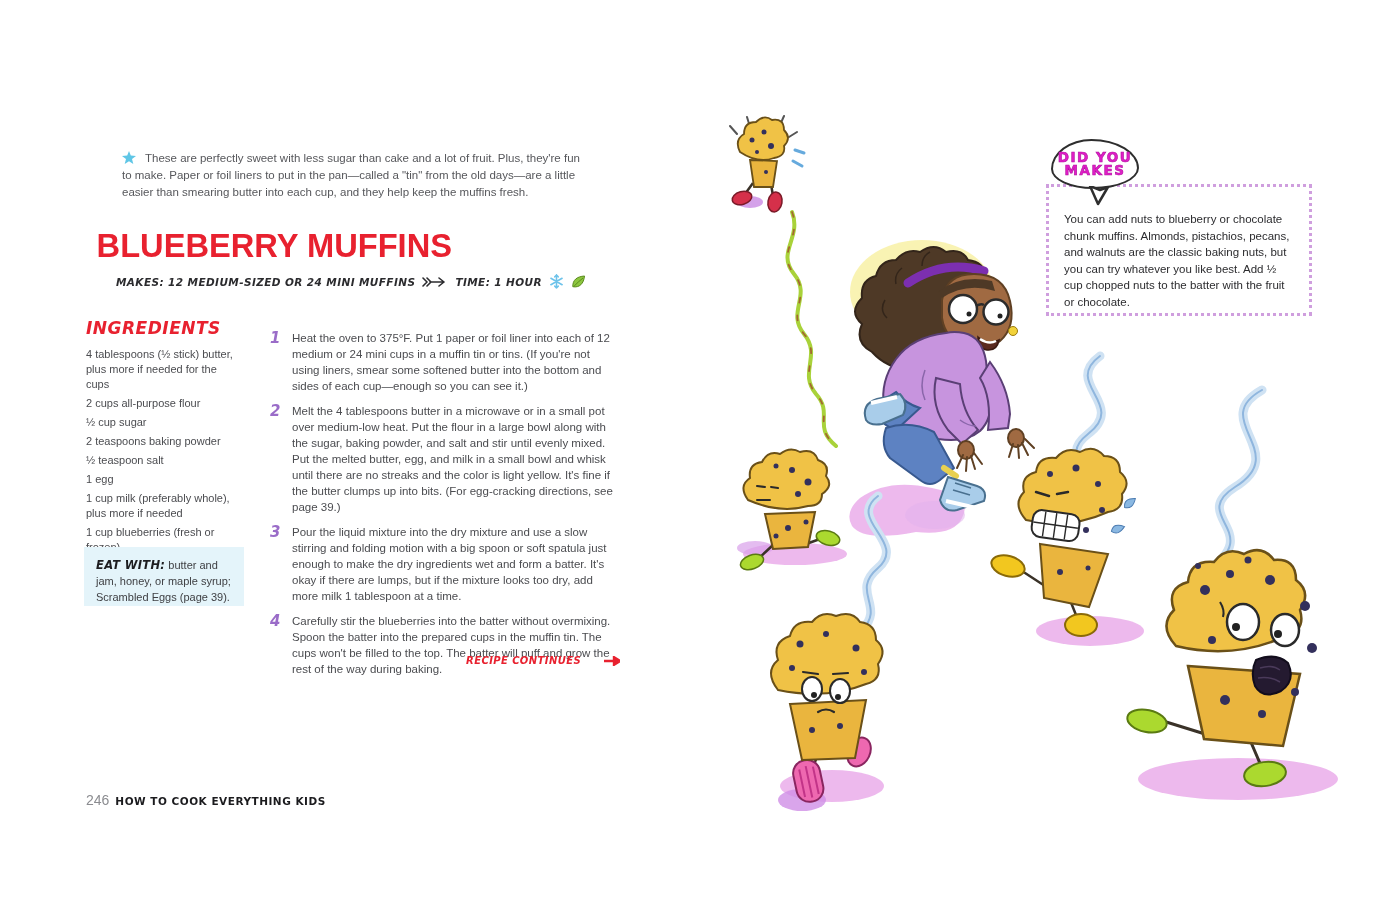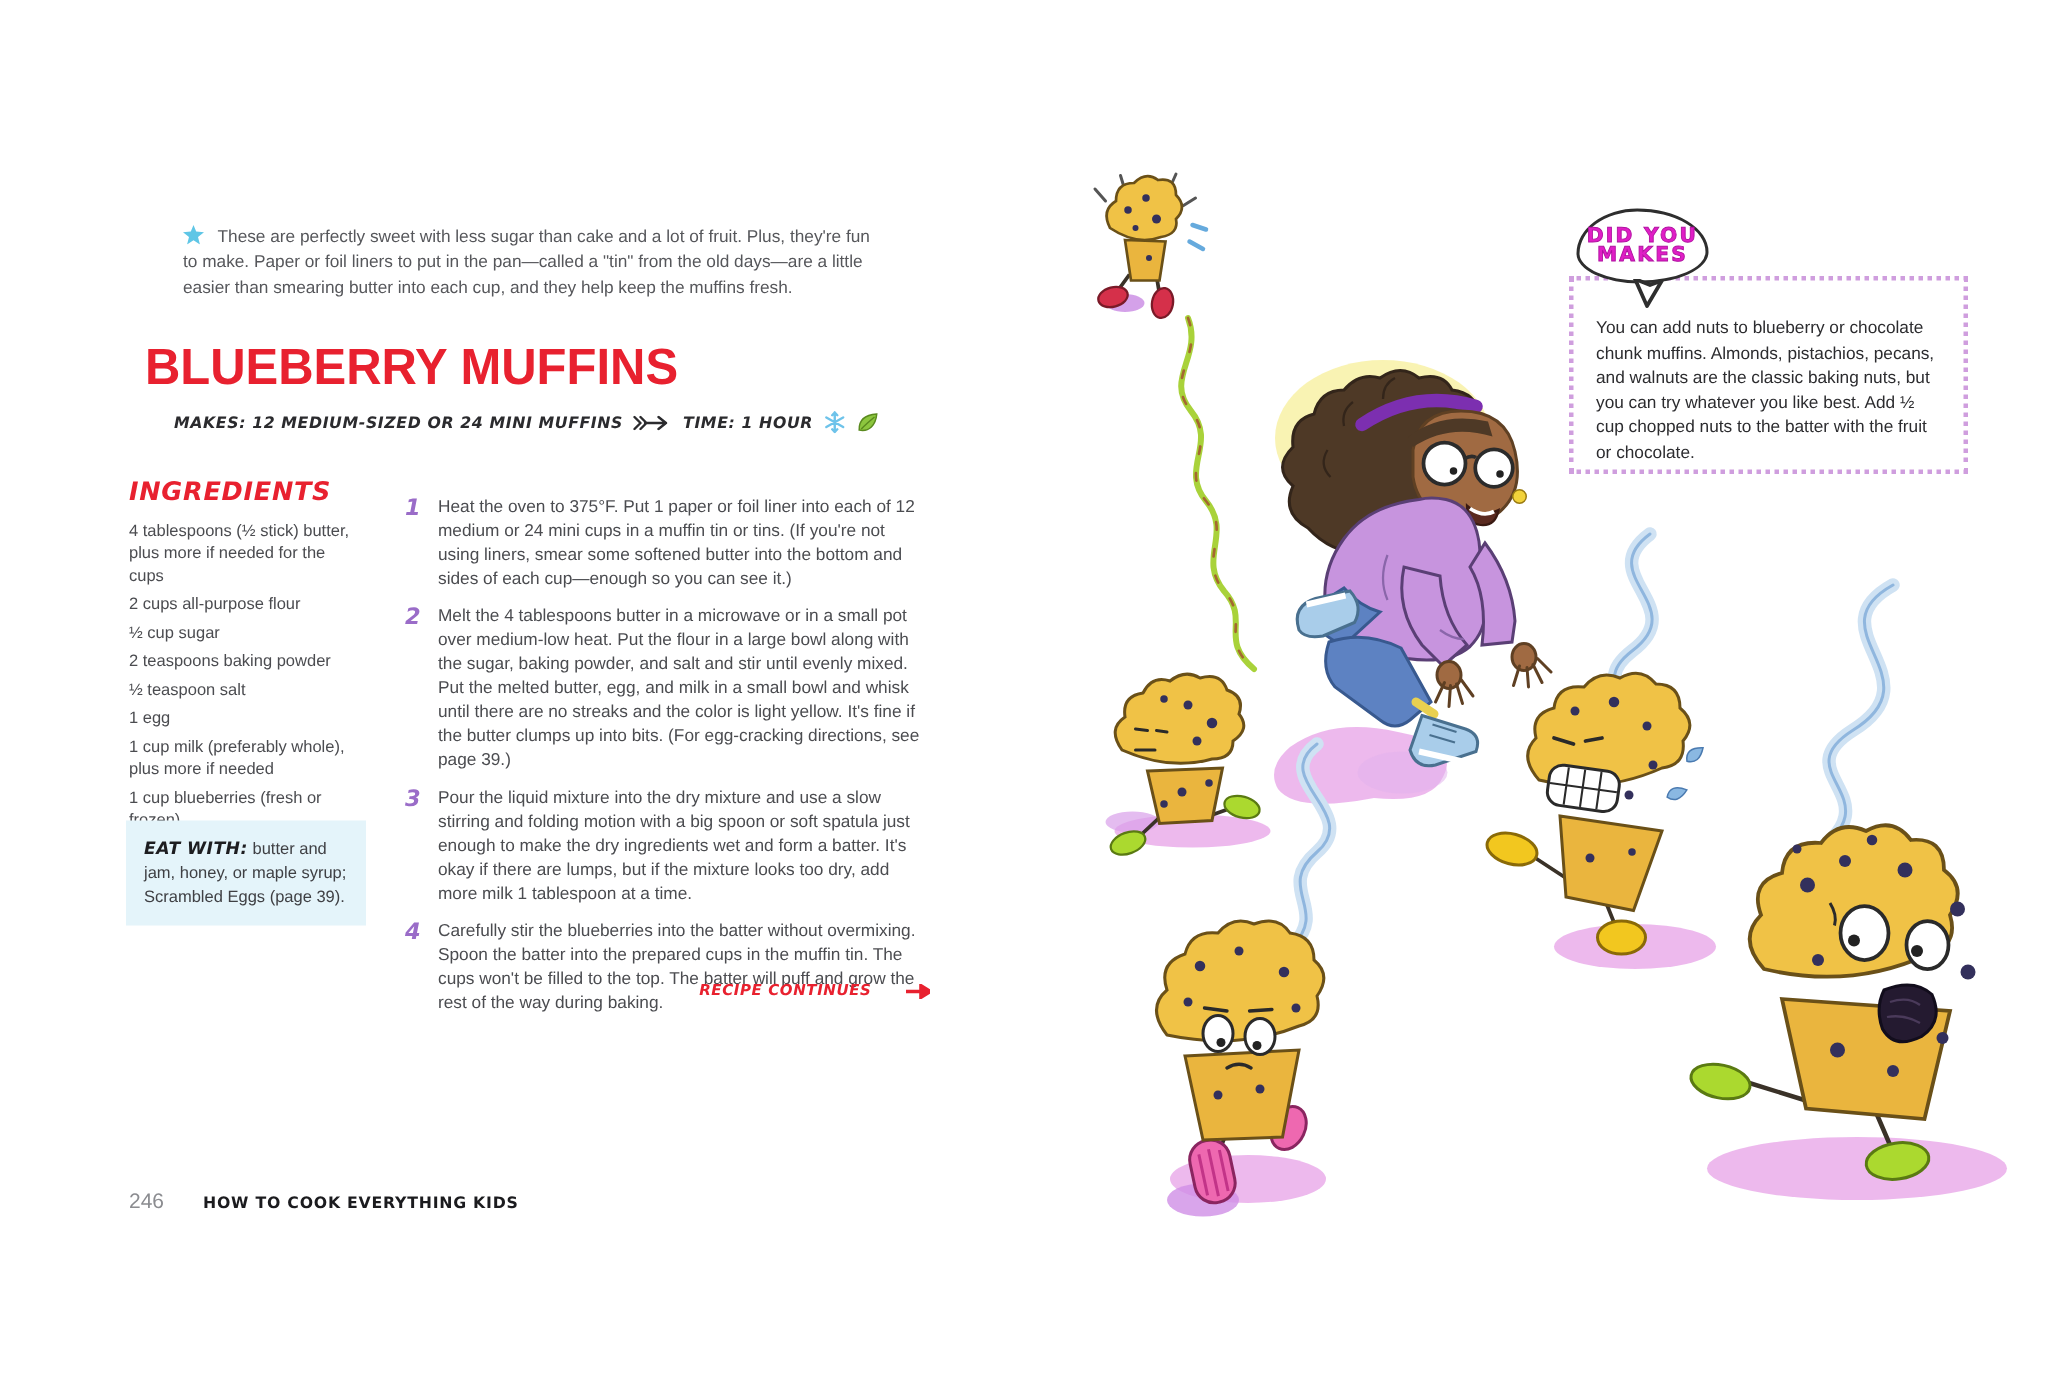--- a/index.html
+++ b/index.html
@@ -41,21 +41,21 @@
   }
 
   .ingredients { left:86px; top:318px; width:152px; }
   .ingredients ul { list-style:none; margin-top:9px; }
   .ingredients li {
     font-size:11px; line-height:15px; margin-bottom:4px; color:#4b4c50;
   }
 
   .eatwith {
     left:84px; top:547px; width:160px;
-    background:#e4f4fa; padding:10px 12px 11px 12px;
+    background:#e4f4fa; padding:10px 12px 1px 12px;
     font-size:11px; line-height:16px; color:#3f4044;
   }
   .eatwith .ew-label {
     font-family:"DejaVu Sans", sans-serif;
     font-style:italic; font-weight:bold; font-size:11.5px; color:#1d1d20; letter-spacing:.3px;
   }
 
   .steps { left:270px; top:320px; width:350px; }
   .steps .step-list { margin-top:10px; }
   .step { display:flex; margin-bottom:9px; }
@@ -66,21 +66,21 @@
   .step .txt { flex:1; font-size:11.5px; line-height:16px; color:#4b4c50; }
 
   .recipe-continues {
     left:270px; top:655px; width:350px; text-align:center;
     font-family:"DejaVu Sans", sans-serif; font-style:italic; font-weight:bold;
     font-size:10px; letter-spacing:.4px; color:#e8212f;
     display:flex; justify-content:flex-end; align-items:center; gap:23px;
   }
 
   .footer {
-    left:86px; top:792px; display:flex; align-items:baseline; gap:26px;
+    left:86px; top:792px; display:flex; align-items:baseline; gap:6px;
   }
   .footer .pagenum { font-size:14px; color:#8b8c90; }
   .footer .booktitle {
     font-family:"DejaVu Sans", sans-serif; font-weight:bold;
     font-size:10.5px; letter-spacing:.5px; color:#1b1b1e;
   }
 
   
   .dyk-box {
     left:1046px; top:184px; width:266px; height:132px;

